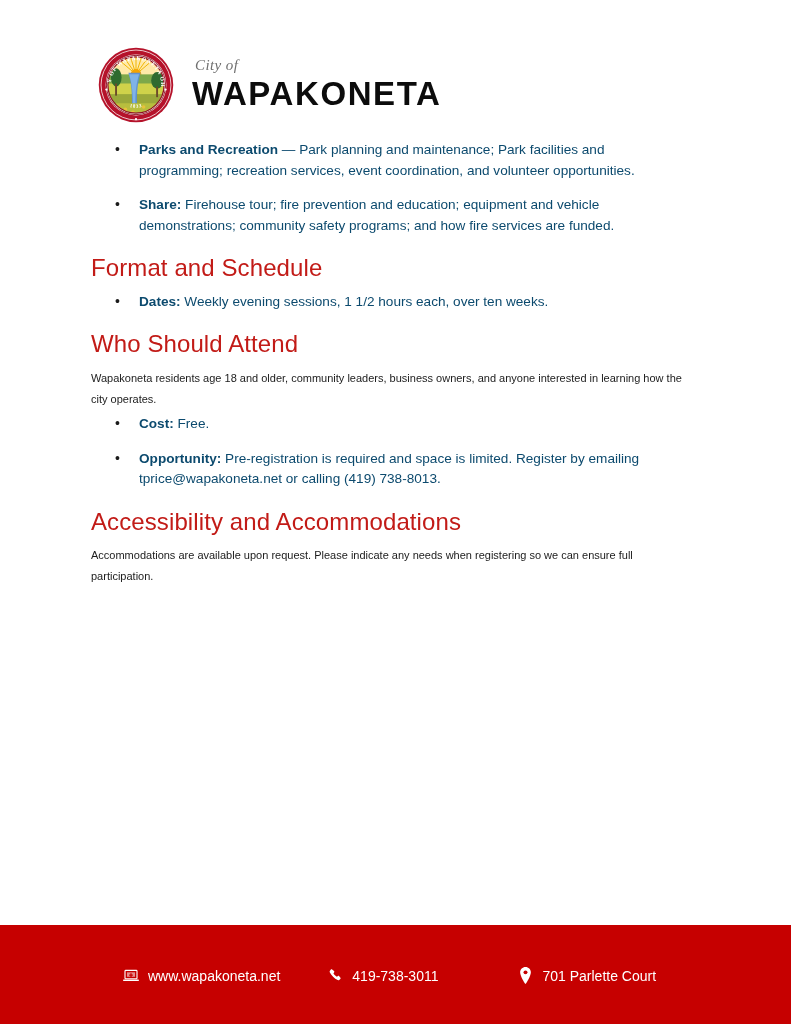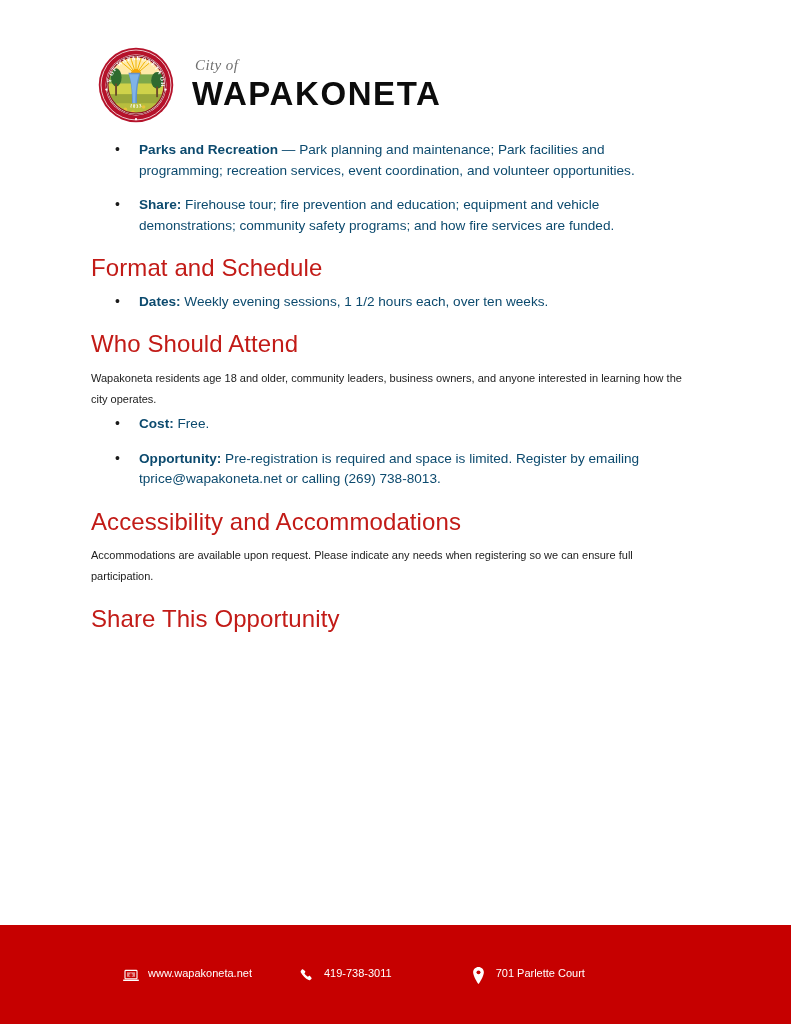--- a/index.html
+++ b/index.html
@@ -116,23 +116,23 @@
   }
   .footer-inner {
     width: 100%;
     display: flex;
     align-items: center;
     padding-left: 122px;
     padding-top: 2px;
   }
   .fitem {
     display: flex;
-    align-items: flex-start;
+    align-items: center;
     color: #ffffff;
-    font-size: 11px;
+    font-size: 14px;
     white-space: nowrap;
   }
   .fitem .ficon {
     display: inline-flex;
     align-items: center;
     justify-content: center;
     width: 18px;
     height: 18px;
     margin-right: 8px;
   }
@@ -218,27 +218,26 @@
     <h2 class="section">Format and Schedule</h2>
     <ul class="blist">
       <li><span class="lead">Dates:</span><span> Weekly evening sessions, 1 1/2 hours each, over ten weeks.</span></li>
     </ul>
 
     <h2 class="section">Who Should Attend</h2>
     <p class="para">Wapakoneta residents age 18 and older, community leaders, business owners, and anyone interested in learning how the city operates.</p>
 
     <ul class="blist">
       <li><span class="lead">Cost:</span><span> Free.</span></li>
-      <li><span class="lead">Opportunity:</span><span> Pre-registration is required and space is limited. Register by emailing tprice@wapakoneta.net or calling (269) 738-8013.</span></li>
+      <li><span class="lead">Opportunity:</span><span> Pre-registration is required and space is limited. Register by emailing tprice@wapakoneta.net or calling (419) 738-8013.</span></li>
     </ul>
 
     <h2 class="section">Accessibility and Accommodations</h2>
     <p class="para">Accommodations are available upon request. Please indicate any needs when registering so we can ensure full participation.</p>
 
-    <h2 class="section">Share This Opportunity</h2>
 
   </div>
 
   <div class="footer">
     <div class="footer-inner">
 
       <div class="fitem web">
         <span class="ficon">
           <svg width="16" height="14" viewBox="0 0 20 16" aria-hidden="true">
             <rect x="2.5" y="1" width="15" height="10.5" rx="1" fill="none" stroke="#ffffff" stroke-width="1.4"></rect>

